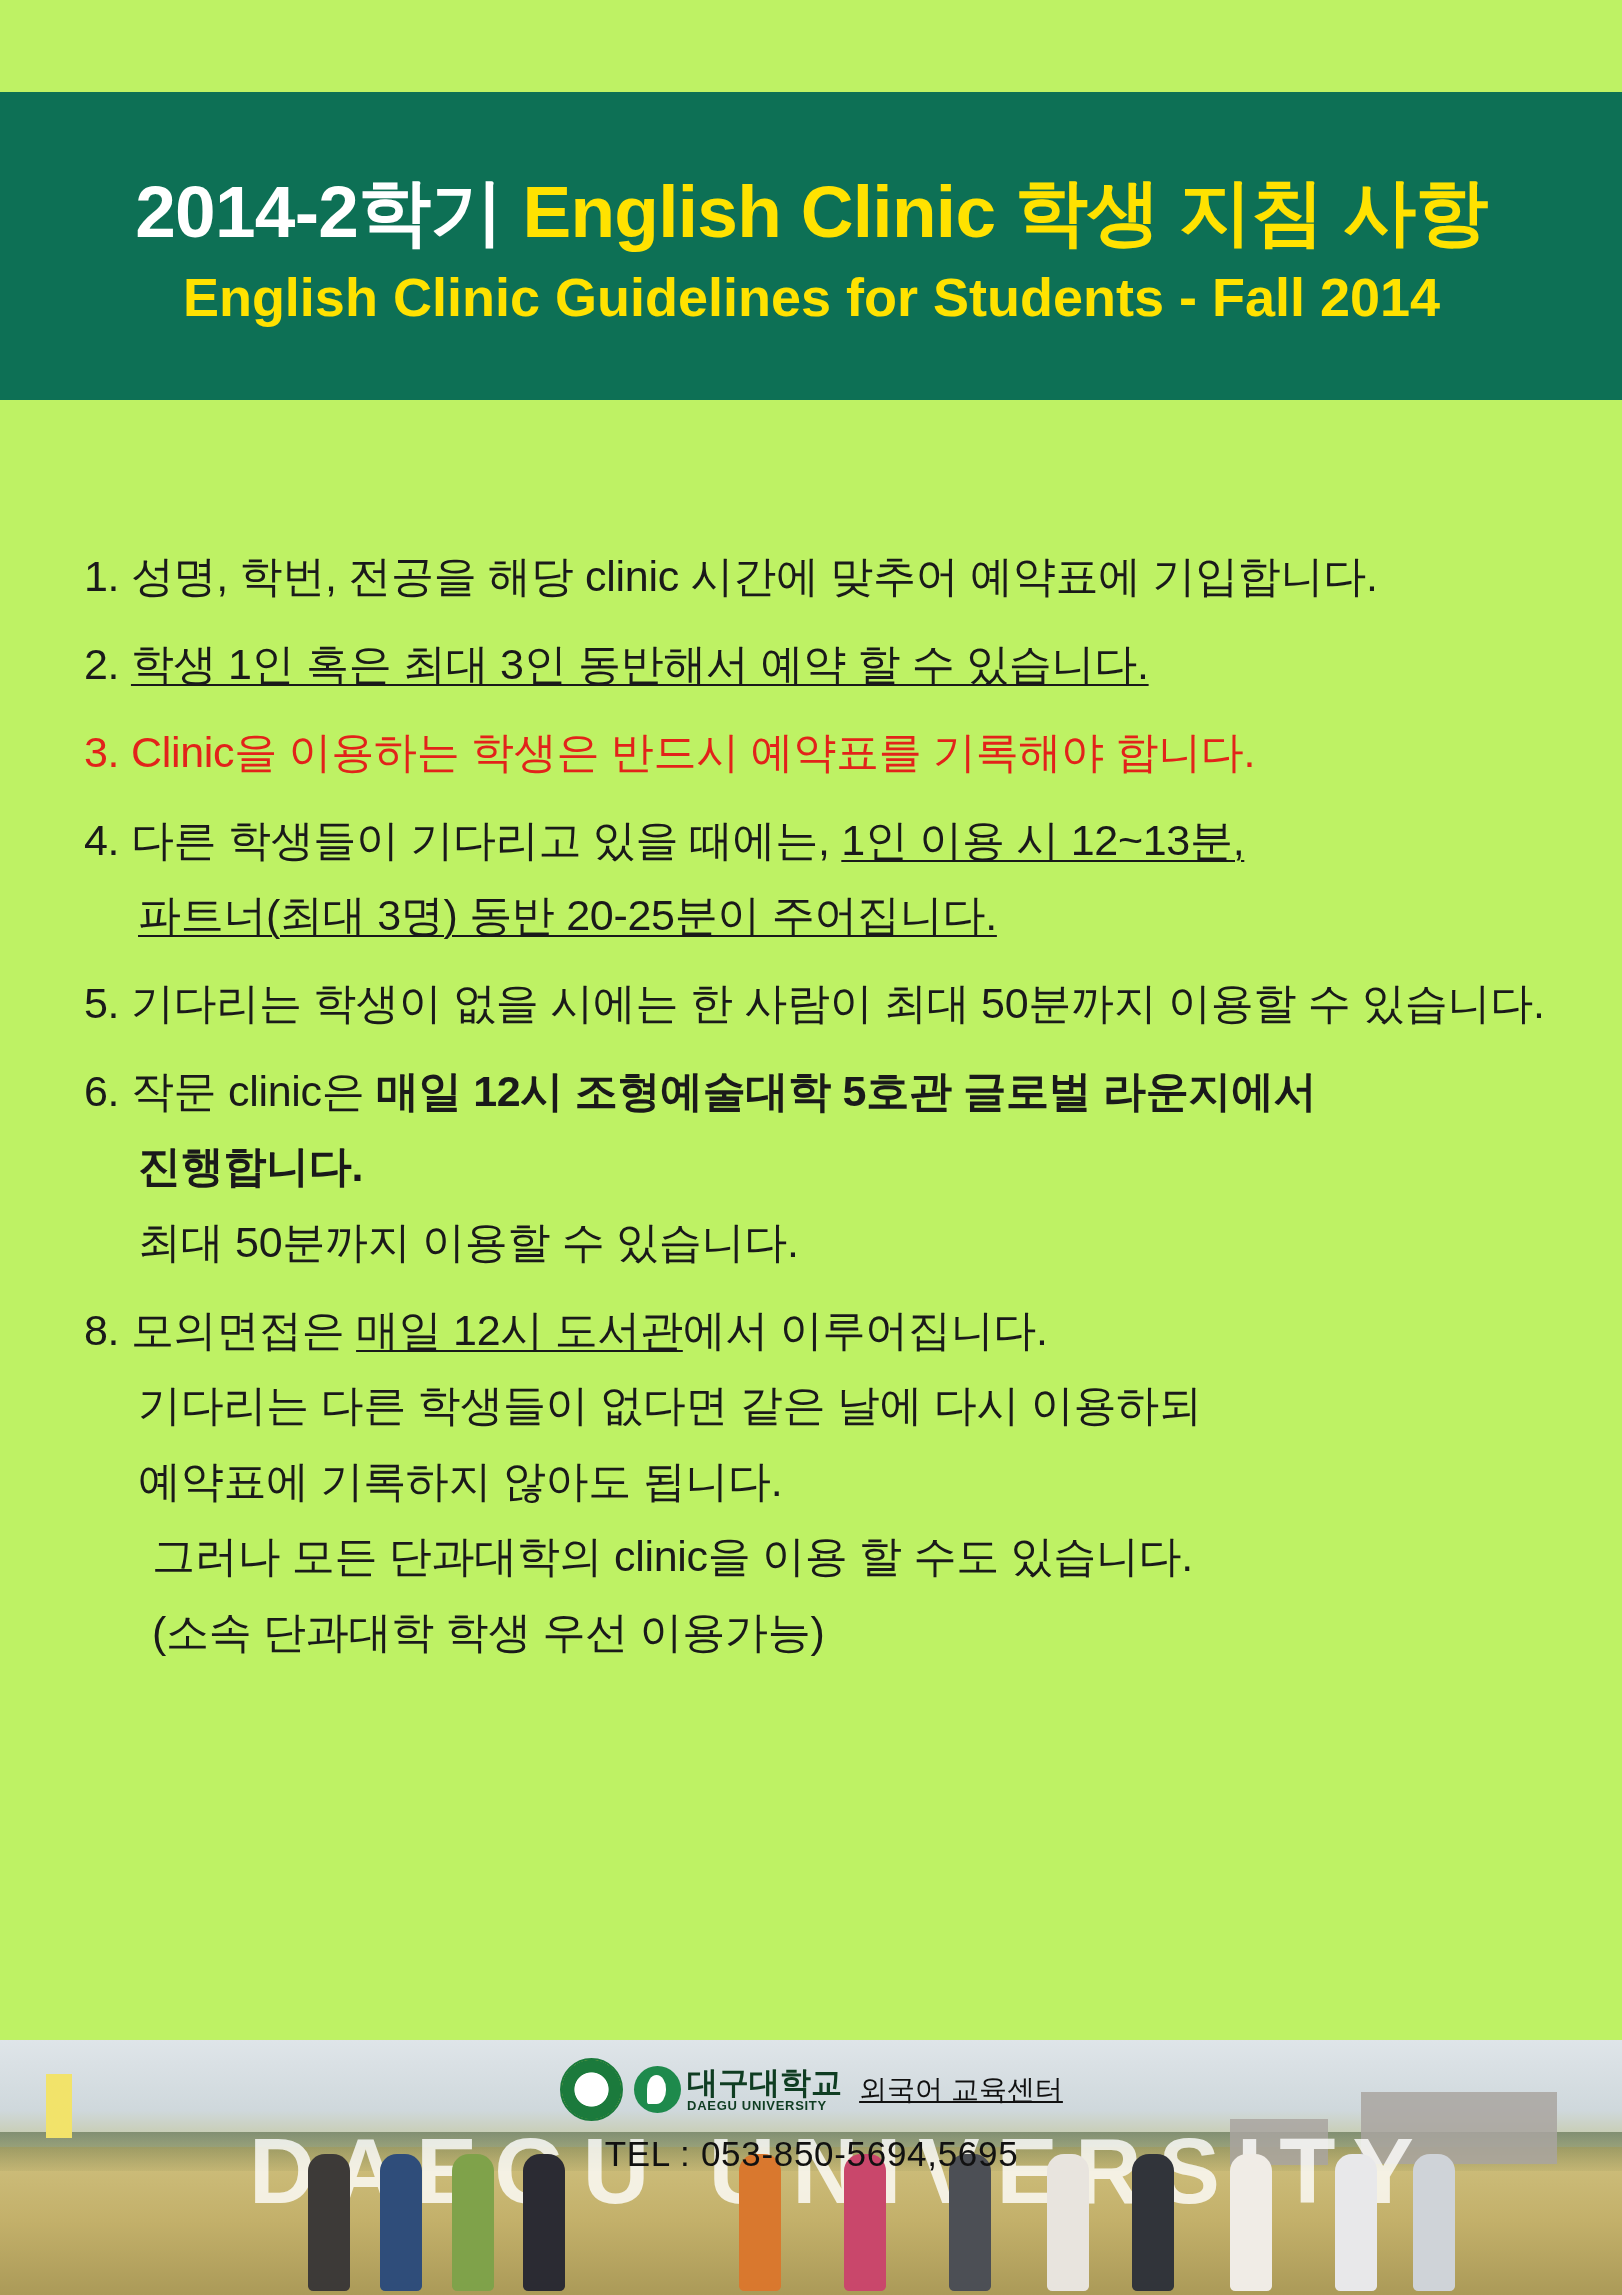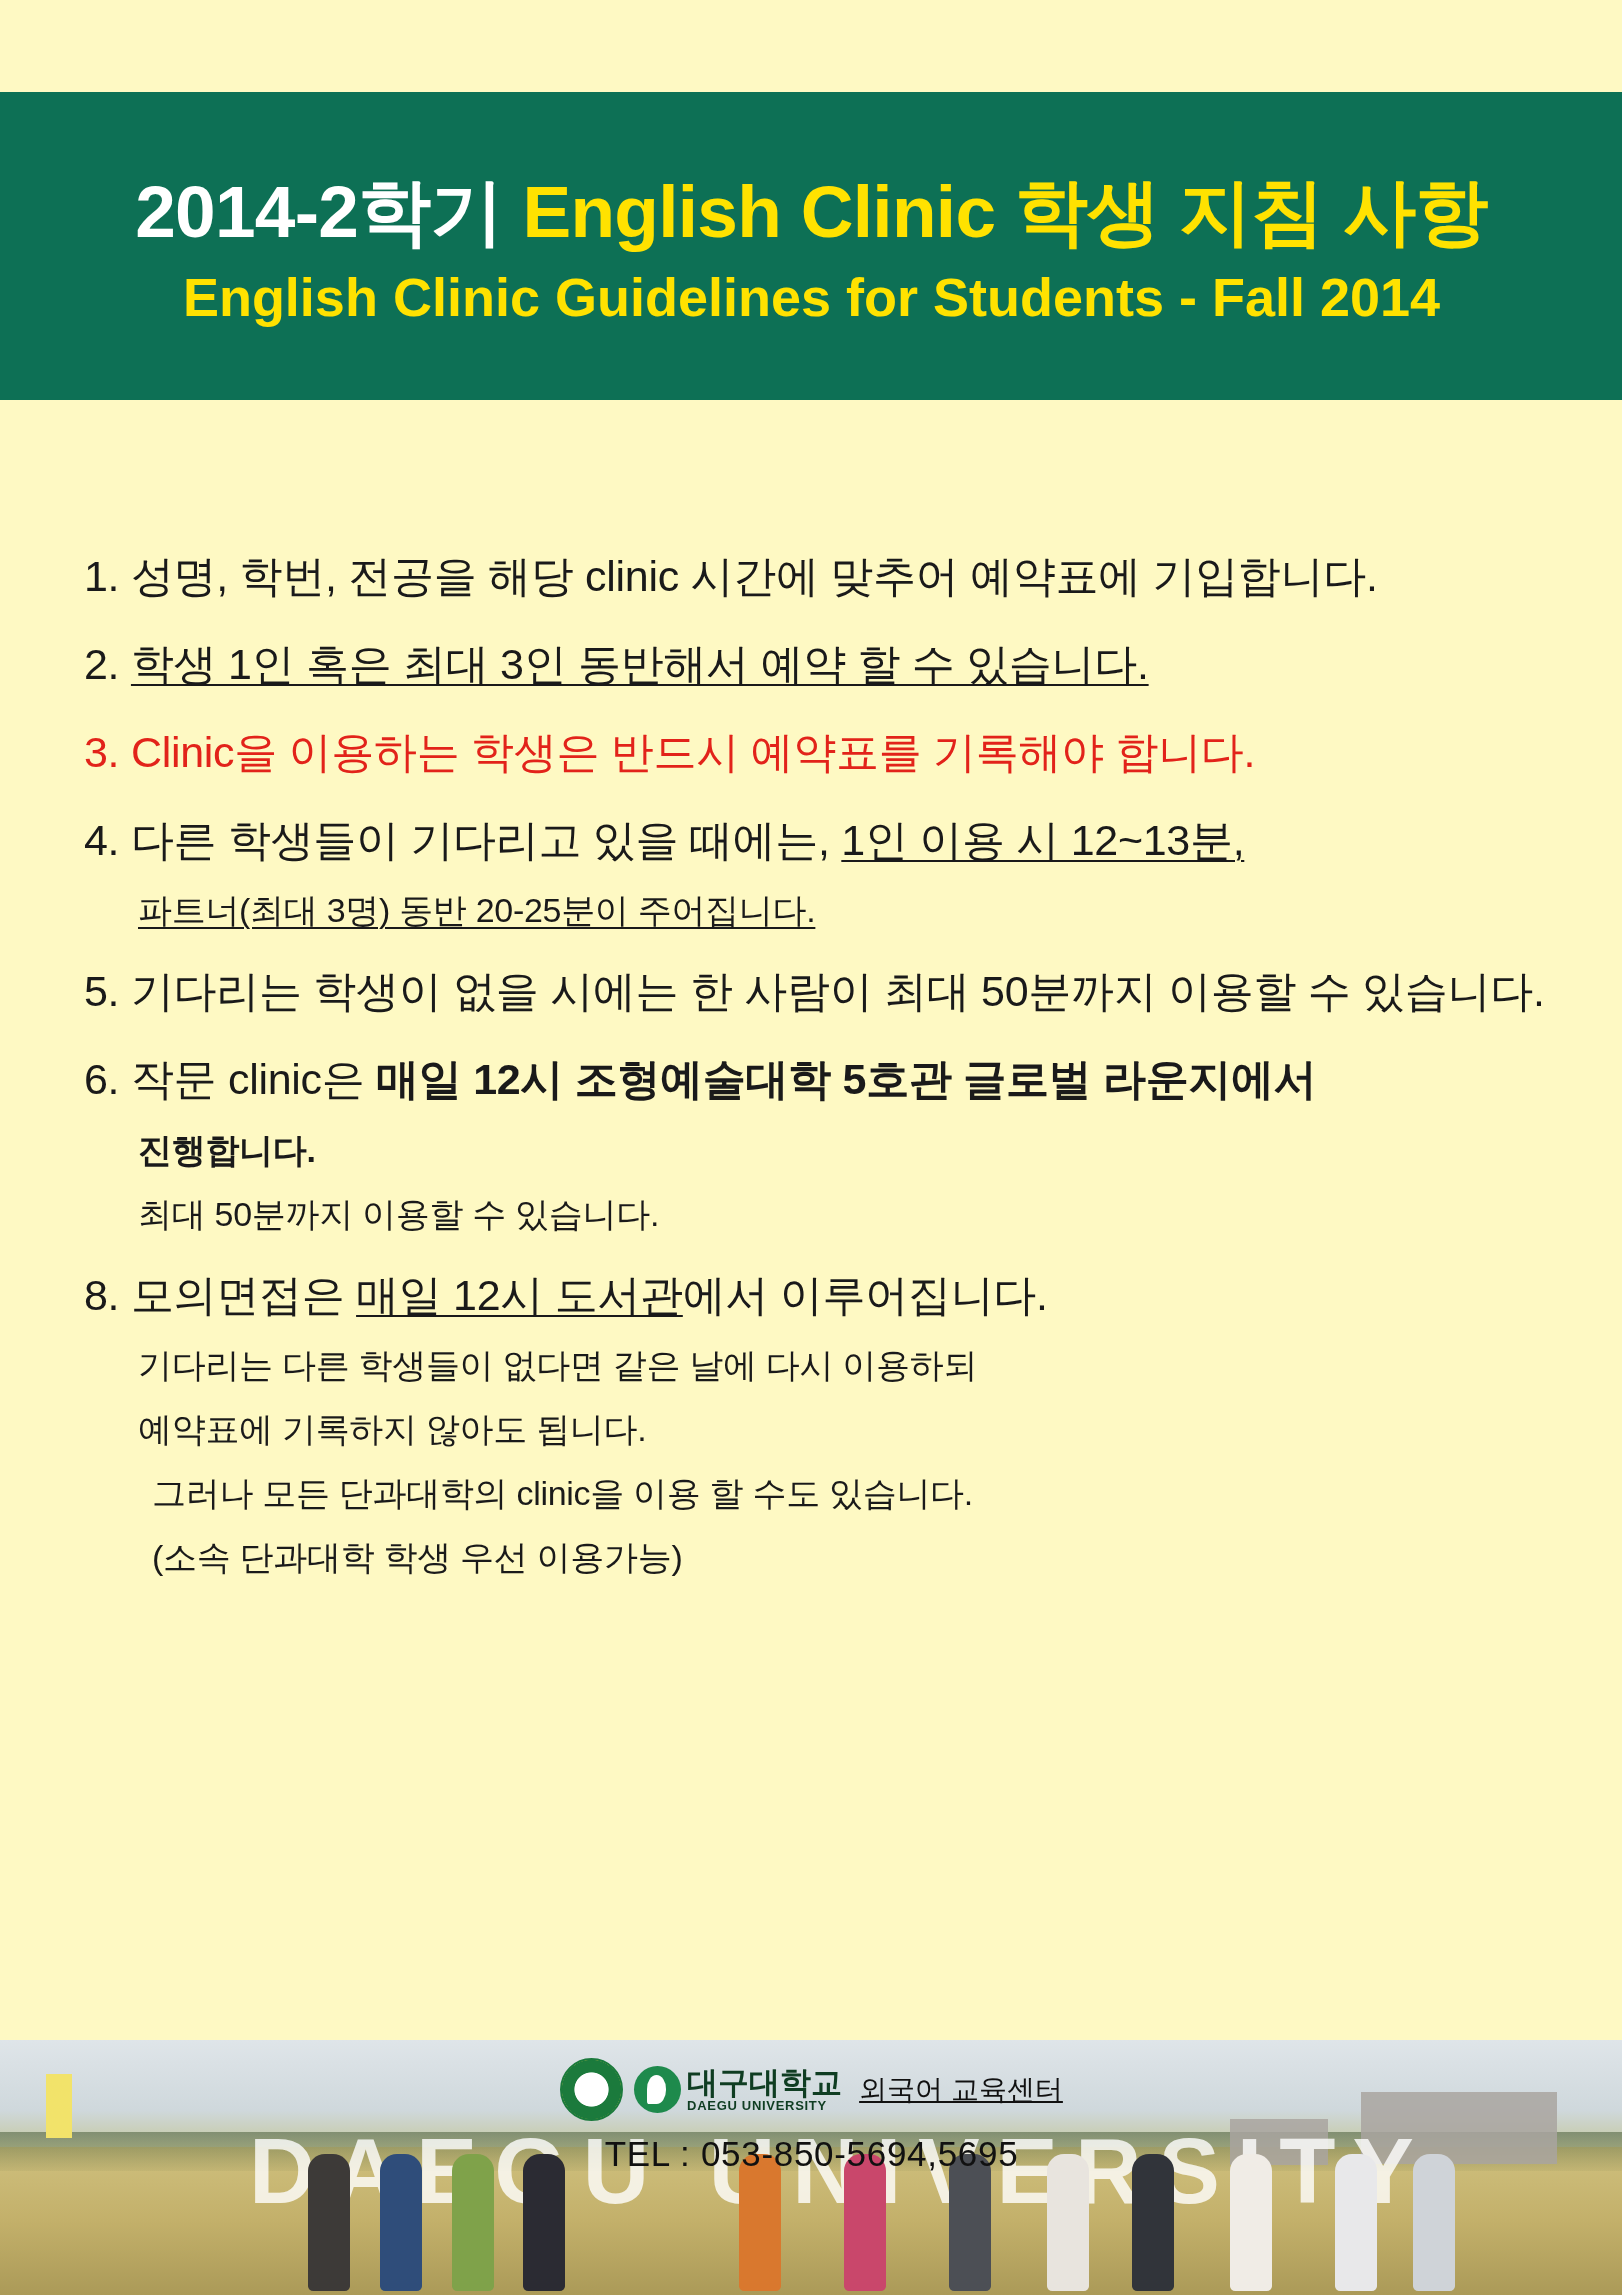--- a/index.html
+++ b/index.html
@@ -10,21 +10,21 @@
     width: 1623px;
     height: 2295px;
     background: #ffffff;
     font-family: "Liberation Sans", sans-serif;
     overflow: hidden;
   }
   .page {
     position: relative;
     width: 1623px;
     height: 2295px;
-    background: #fef9c3;
+    background: #bef264;
   }
 
   
   .banner {
     position: absolute;
     left: 0;
     top: 92px;
     width: 1623px;
     height: 308px;
     background: #0d7055;
@@ -68,21 +68,21 @@
     font-size: 43px;
     color: #1a1a1a;
     line-height: 1.30;
     margin-bottom: 19.6px;
     white-space: nowrap;
     letter-spacing: -0.3px;
     margin-top: 32px;
   }
   .sub {
     display: block;
-    font-size: 34px;
+    font-size: 43px;
     color: #1a1a1a;
     line-height: 1.30;
     margin-bottom: 19.6px;
     white-space: nowrap;
     padding-left: 54px;
     letter-spacing: -0.3px;
   }
   .sub.deep {
     padding-left: 68px;
   }

